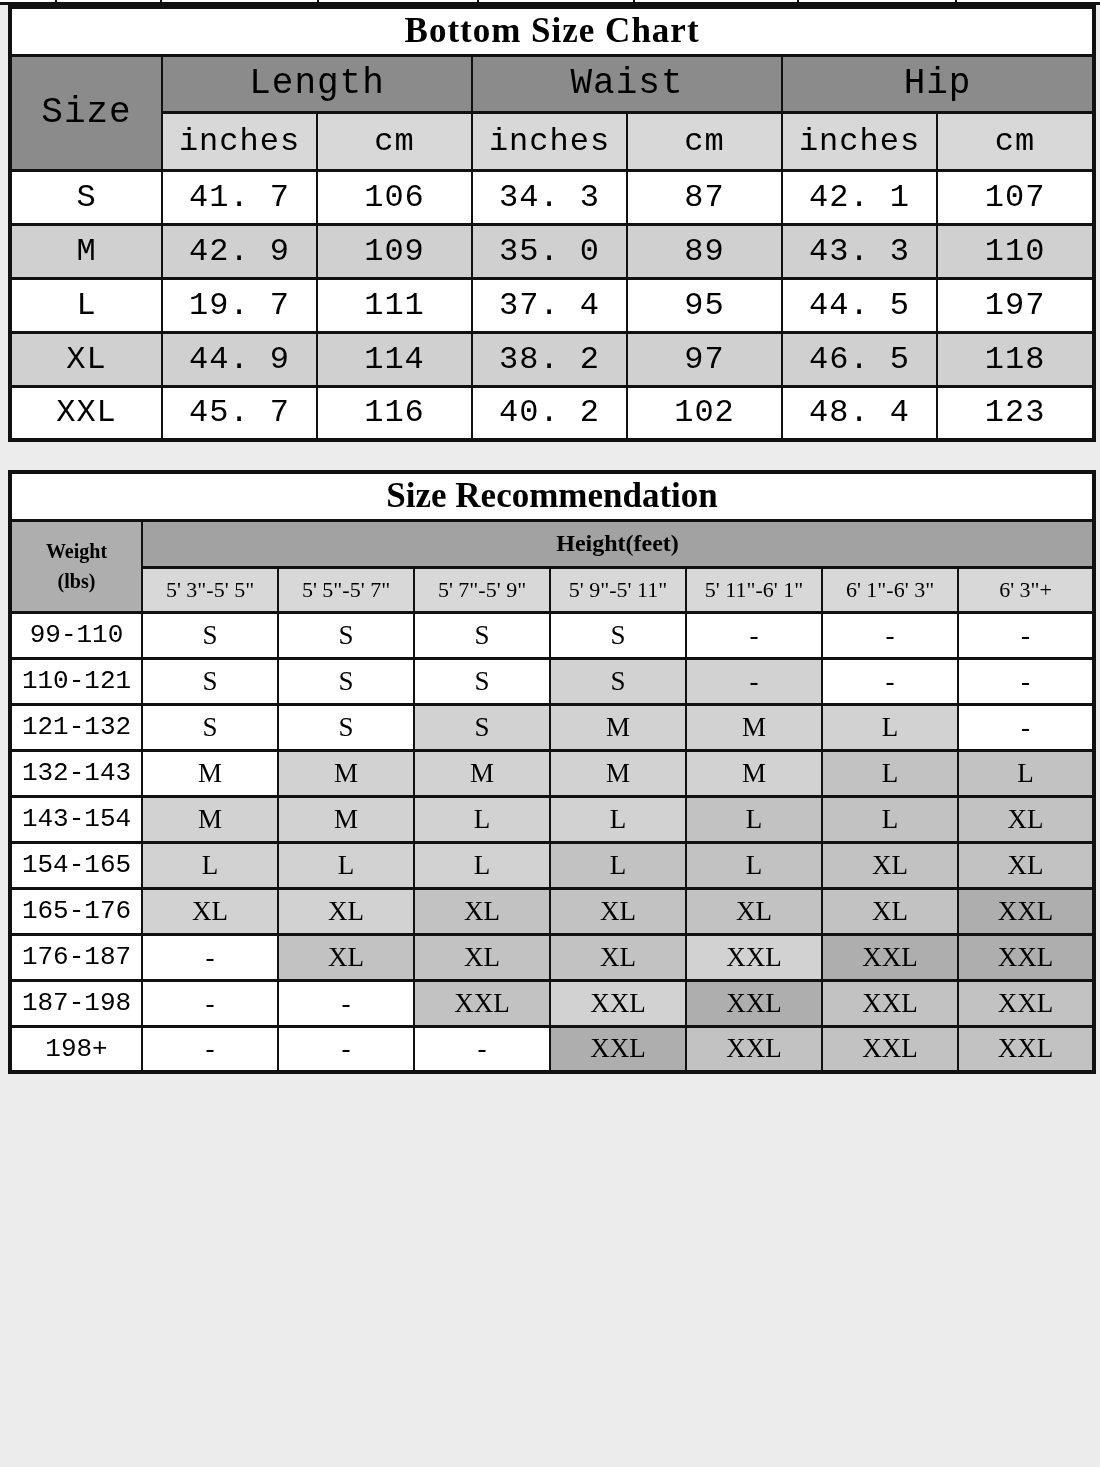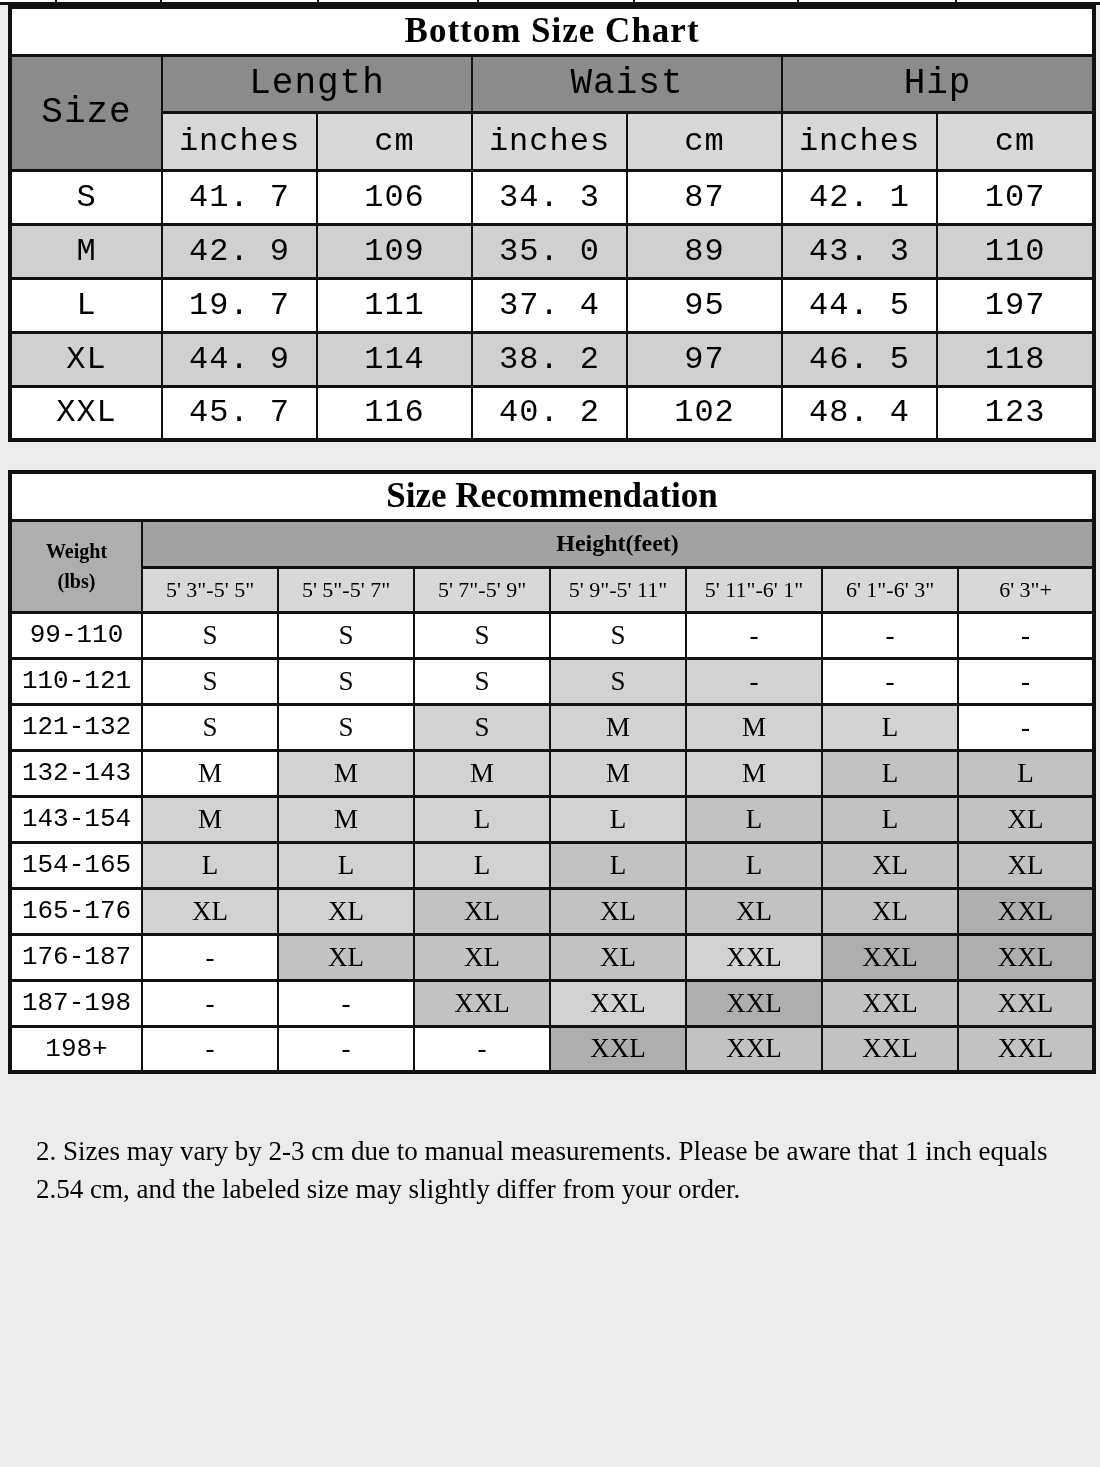--- a/index.html
+++ b/index.html
@@ -275,14 +275,13 @@
         <td class="s0">-</td>
         <td class="s3">XXL</td>
         <td class="s2">XXL</td>
         <td class="s2">XXL</td>
         <td class="s2">XXL</td>
       </tr>
     </tbody>
 </table>
 
 <div class="notes">
-  <p class="note-para">2. Sizes may vary by 2-3 cm due to manual measurements. Please be aware that 1 inch equals 2.54 cm, and the labeled size may slightly differ from your order.</p>
 </div>
 
 </body></html>

